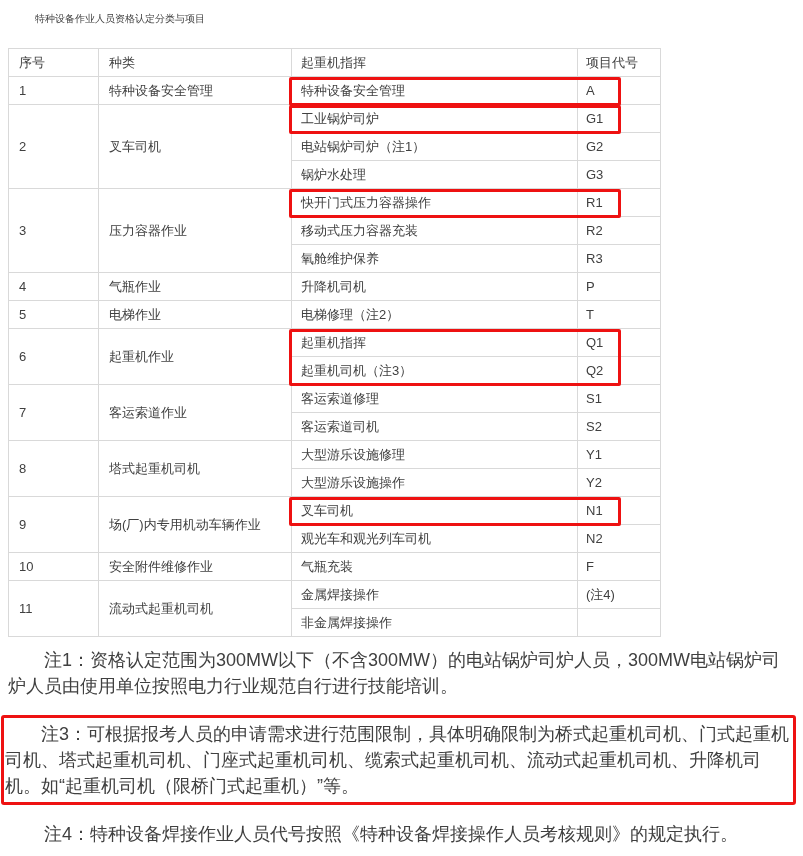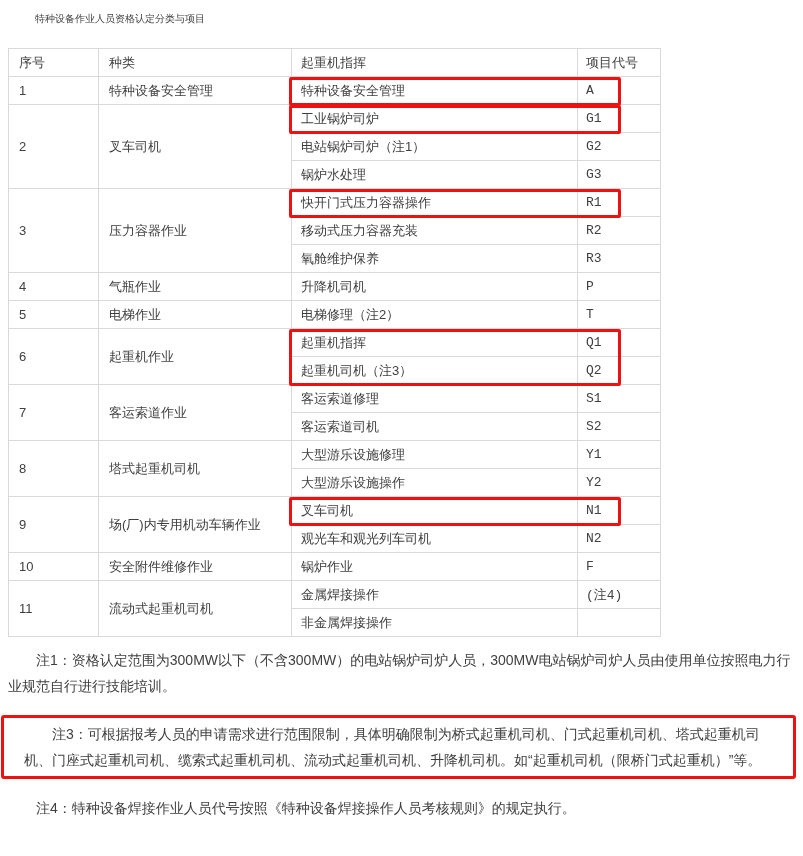--- a/index.html
+++ b/index.html
@@ -26,38 +26,38 @@
   }
   th,td{
     border:1px solid var(--bd);
     height:28px;
     font-size:13px;font-weight:400;color:var(--tx);
     text-align:left;vertical-align:middle;
     padding:0 4px 0 10px;
     white-space:nowrap;overflow:hidden;
   }
   th.c-proj,td.c-proj{padding-left:9px;}
-  th.c-code,td.c-code{padding-left:8px;font-family:Liberation Mono, monospace;}
+  th.c-code,td.c-code{padding-left:8px;}
   .hl-box{
     position:absolute;
     border:3px solid var(--hl);
     border-radius:2px;
     pointer-events:none;
   }
   .notes{margin-top:10px;padding-bottom:10px;}
   .note{
-    font-size:14px;line-height:26px;color:var(--tx);
+    font-size:18px;line-height:26px;color:var(--tx);
     text-indent:2em;
     margin:0 0 16px 0;
   }
   .note-hl{
     border:3px solid var(--hl);
     border-radius:3px;
     margin-left:-7px;margin-right:-1px;
-    padding:3px 20px;
+    padding:3px 1px;
   }
 </style>
 </head>
 <body>
 
 <div class="page">
 
   <h1 class="title">特种设备作业人员资格认定分类与项目</h1>
 
   <div class="table-wrap">
@@ -159,21 +159,21 @@
             <td class="c-proj">叉车司机</td>
             <td class="c-code">N1</td>
           </tr>
           <tr>
             <td class="c-proj">观光车和观光列车司机</td>
             <td class="c-code">N2</td>
           </tr>
           <tr>
             <td class="c-no" rowspan="1">10</td>
             <td class="c-cat" rowspan="1">安全附件维修作业</td>
-            <td class="c-proj">锅炉作业</td>
+            <td class="c-proj">气瓶充装</td>
             <td class="c-code">F</td>
           </tr>
           <tr>
             <td class="c-no" rowspan="2">11</td>
             <td class="c-cat" rowspan="2">流动式起重机司机</td>
             <td class="c-proj">金属焊接操作</td>
             <td class="c-code">(注4)</td>
           </tr>
           <tr>
             <td class="c-proj">非金属焊接操作</td>

